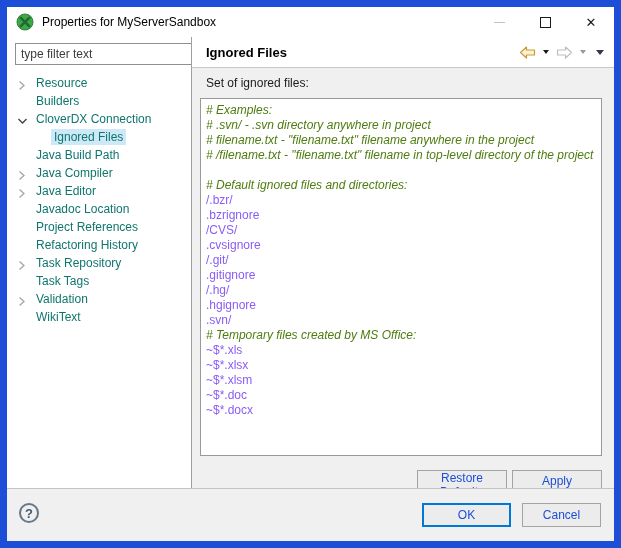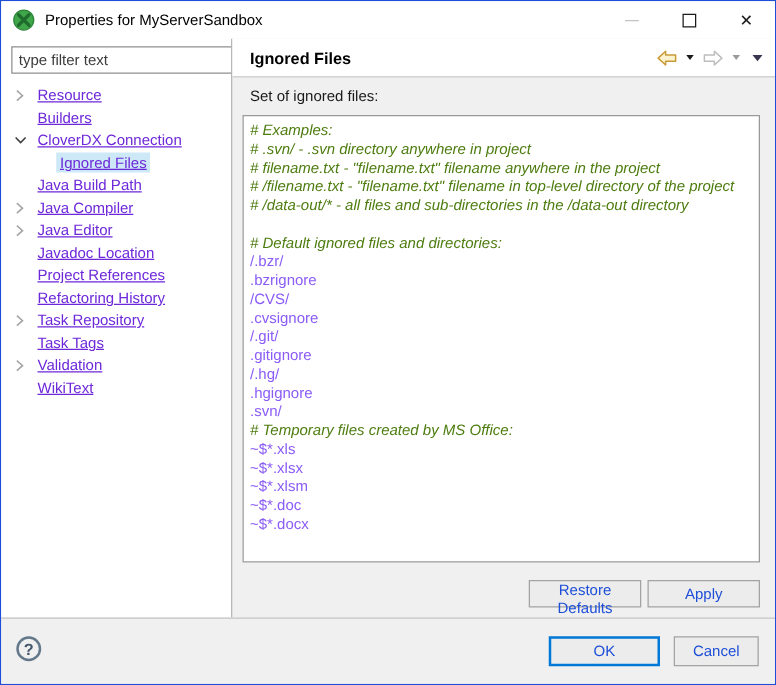--- a/index.html
+++ b/index.html
@@ -1,39 +1,39 @@
 <!DOCTYPE html>
 <html><head>
 <meta charset="utf-8">
 <style>
   * { box-sizing: border-box; margin: 0; padding: 0; }
   html,body { width:621px; height:548px; }
   body { font-family: "Liberation Sans", sans-serif; background:#fff; }
 
-  .window { width:621px; height:548px; border:1px solid #1d4ed8; display:flex; flex-direction:column; background:#fff; }
+  .window { width:621px; height:548px; border:7px solid #1d4ed8; display:flex; flex-direction:column; background:#fff; }
 
   
   .titlebar { height:30px; flex:0 0 30px; background:#fff; display:flex; align-items:center; padding-left:9px; }
   .app-icon { width:18px; height:18px; flex:0 0 18px; display:flex; }
   .title-text { font-size:12px; color:#000; margin-left:8px; flex:1 1 auto; white-space:nowrap; }
   .win-controls { display:flex; height:30px; }
   .win-btn { width:46px; height:30px; display:flex; align-items:center; justify-content:center; }
   .min-bar { width:11px; height:1px; background:#c2c2c2; }
   .max-box { width:11px; height:11px; border:1px solid #1a1a1a; }
   .close-glyph { font-size:13px; color:#1a1a1a; line-height:1; }
 
   
   .body-row { flex:1 1 auto; display:flex; min-height:0; }
 
   
   .sidebar { width:184px; flex:0 0 184px; background:#fff; padding-top:6px; overflow:hidden; }
   .filter-input { display:block; width:184px; height:22px; margin:0 0 6px 8px; border:1px solid #8f8f8f; font-family:"Liberation Sans",sans-serif; font-size:12px; padding:0 5px; color:#222; background:#fff; outline:none; }
   .filter-input::placeholder { color:#3c3c3c; opacity:1; }
   .tree { padding-top:2px; }
-  .tree-row { height:18px; display:flex; align-items:center; font-size:12px; color:#6d28d9; cursor:default; white-space:nowrap;text-decoration:underline; }
+  .tree-row { height:18px; display:flex; align-items:flex-end; font-size:12px; color:#0f766e; cursor:default; white-space:nowrap; }
   .chev { width:14px; height:12px; flex:0 0 14px; display:flex; align-items:center; justify-content:center; }
   .tree-lbl { margin-left:4px; padding:1px 3px; }
   .tree-row.selected .tree-lbl { background:#cde8f6; }
 
   .divider { width:1px; flex:0 0 1px; background:#a0a0a0; cursor:ew-resize; }
 
   
   .main { flex:1 1 auto; display:flex; flex-direction:column; background:#f0f0f0; min-width:0; }
   .main-header { height:31px; flex:0 0 31px; background:#fff; border-bottom:1px solid #c6c6c6; display:flex; align-items:center; padding:0 10px 0 14px; }
   .heading { font-size:13px; font-weight:bold; color:#000; flex:1 1 auto; }
@@ -53,21 +53,21 @@
   .btn { font-family:"Liberation Sans",sans-serif; font-size:12px; color:#1d4ed8; background:#ececec; border:1px solid #a3a3a3; height:22px; cursor:default; }
   .btn.restore { width:90px; }
   .btn.apply { width:90px; }
 
   
   .footer { flex:0 0 53px; border-top:1px solid #c3c3c3; background:#f0f0f0; display:flex; align-items:flex-start; padding:14px 13px 0 12px; }
   .help-circle { width:20px; height:20px; border:2px solid #64788c; border-radius:50%; display:flex; align-items:center; justify-content:center; font-size:13px; font-weight:bold; color:#46566b; background:transparent; }
   .footer-spacer { flex:1 1 auto; }
   .footer-btns { display:flex; gap:11px; }
   .btn.ok { width:89px; height:24px; border:2px solid #0078d7; background:#ececec; }
-  .btn.cancel { width:68px; height:24px; }
+  .btn.cancel { width:79px; height:24px; }
 </style>
 </head>
 <body>
 
 <div class="window">
 
   <div class="titlebar">
     <span class="app-icon">
       <svg width="18" height="18" viewBox="0 0 18 18">
         <circle cx="9" cy="9" r="8" fill="#3fa74a" stroke="#2b8438" stroke-width="1"></circle>
@@ -228,21 +228,20 @@
         </div>
       </div>
 
       <div class="main-content">
         <div class="set-label">Set of ignored files:</div>
         <div class="editor">
             <div class="ed-line comment"># Examples:</div>
             <div class="ed-line comment"># .svn/ - .svn directory anywhere in project</div>
             <div class="ed-line comment"># filename.txt - "filename.txt" filename anywhere in the project</div>
             <div class="ed-line comment"># /filename.txt - "filename.txt" filename in top-level directory of the project</div>
-            <div class="ed-line comment"># /data-out/* - all files and sub-directories in the /data-out directory</div>
             <div class="ed-line plain">&nbsp;</div>
             <div class="ed-line comment"># Default ignored files and directories:</div>
             <div class="ed-line plain">/.bzr/</div>
             <div class="ed-line plain">.bzrignore</div>
             <div class="ed-line plain">/CVS/</div>
             <div class="ed-line plain">.cvsignore</div>
             <div class="ed-line plain">/.git/</div>
             <div class="ed-line plain">.gitignore</div>
             <div class="ed-line plain">/.hg/</div>
             <div class="ed-line plain">.hgignore</div>

